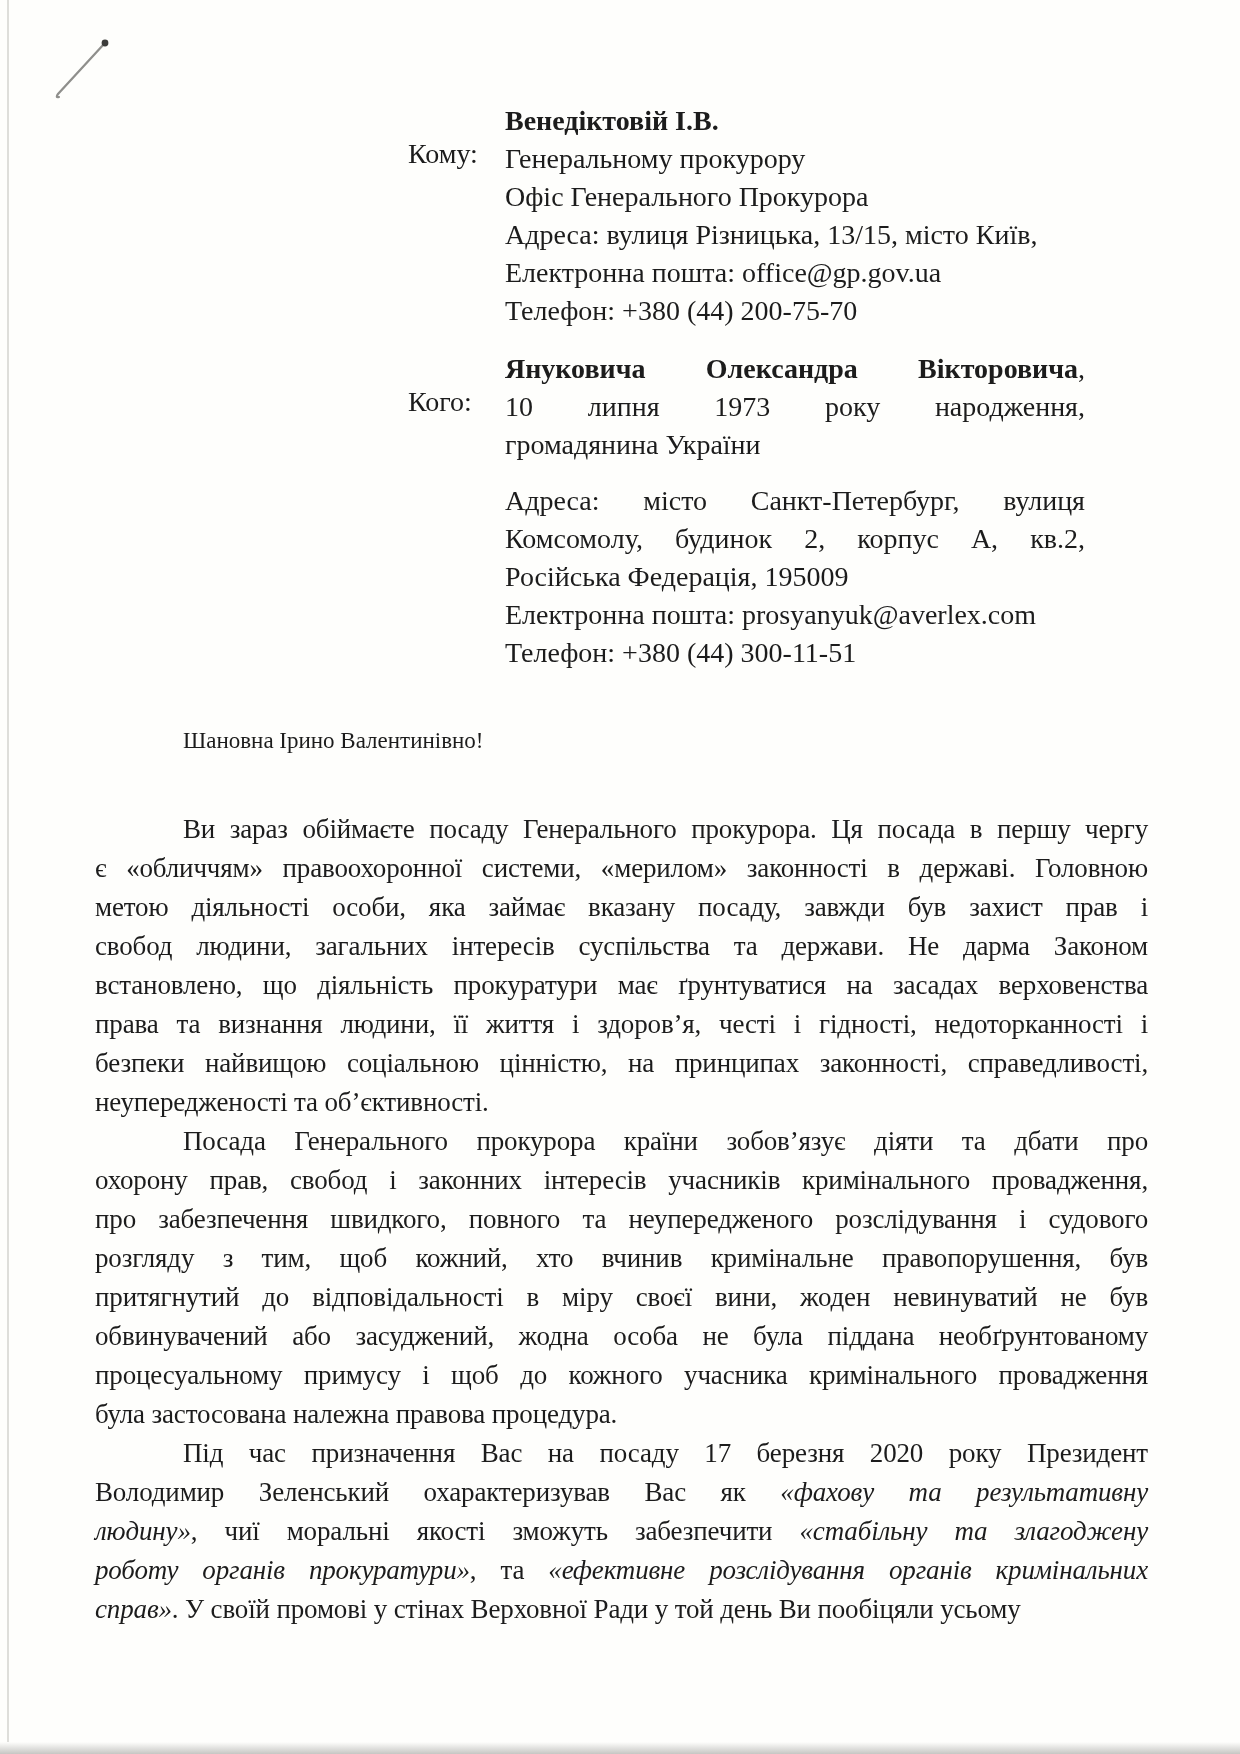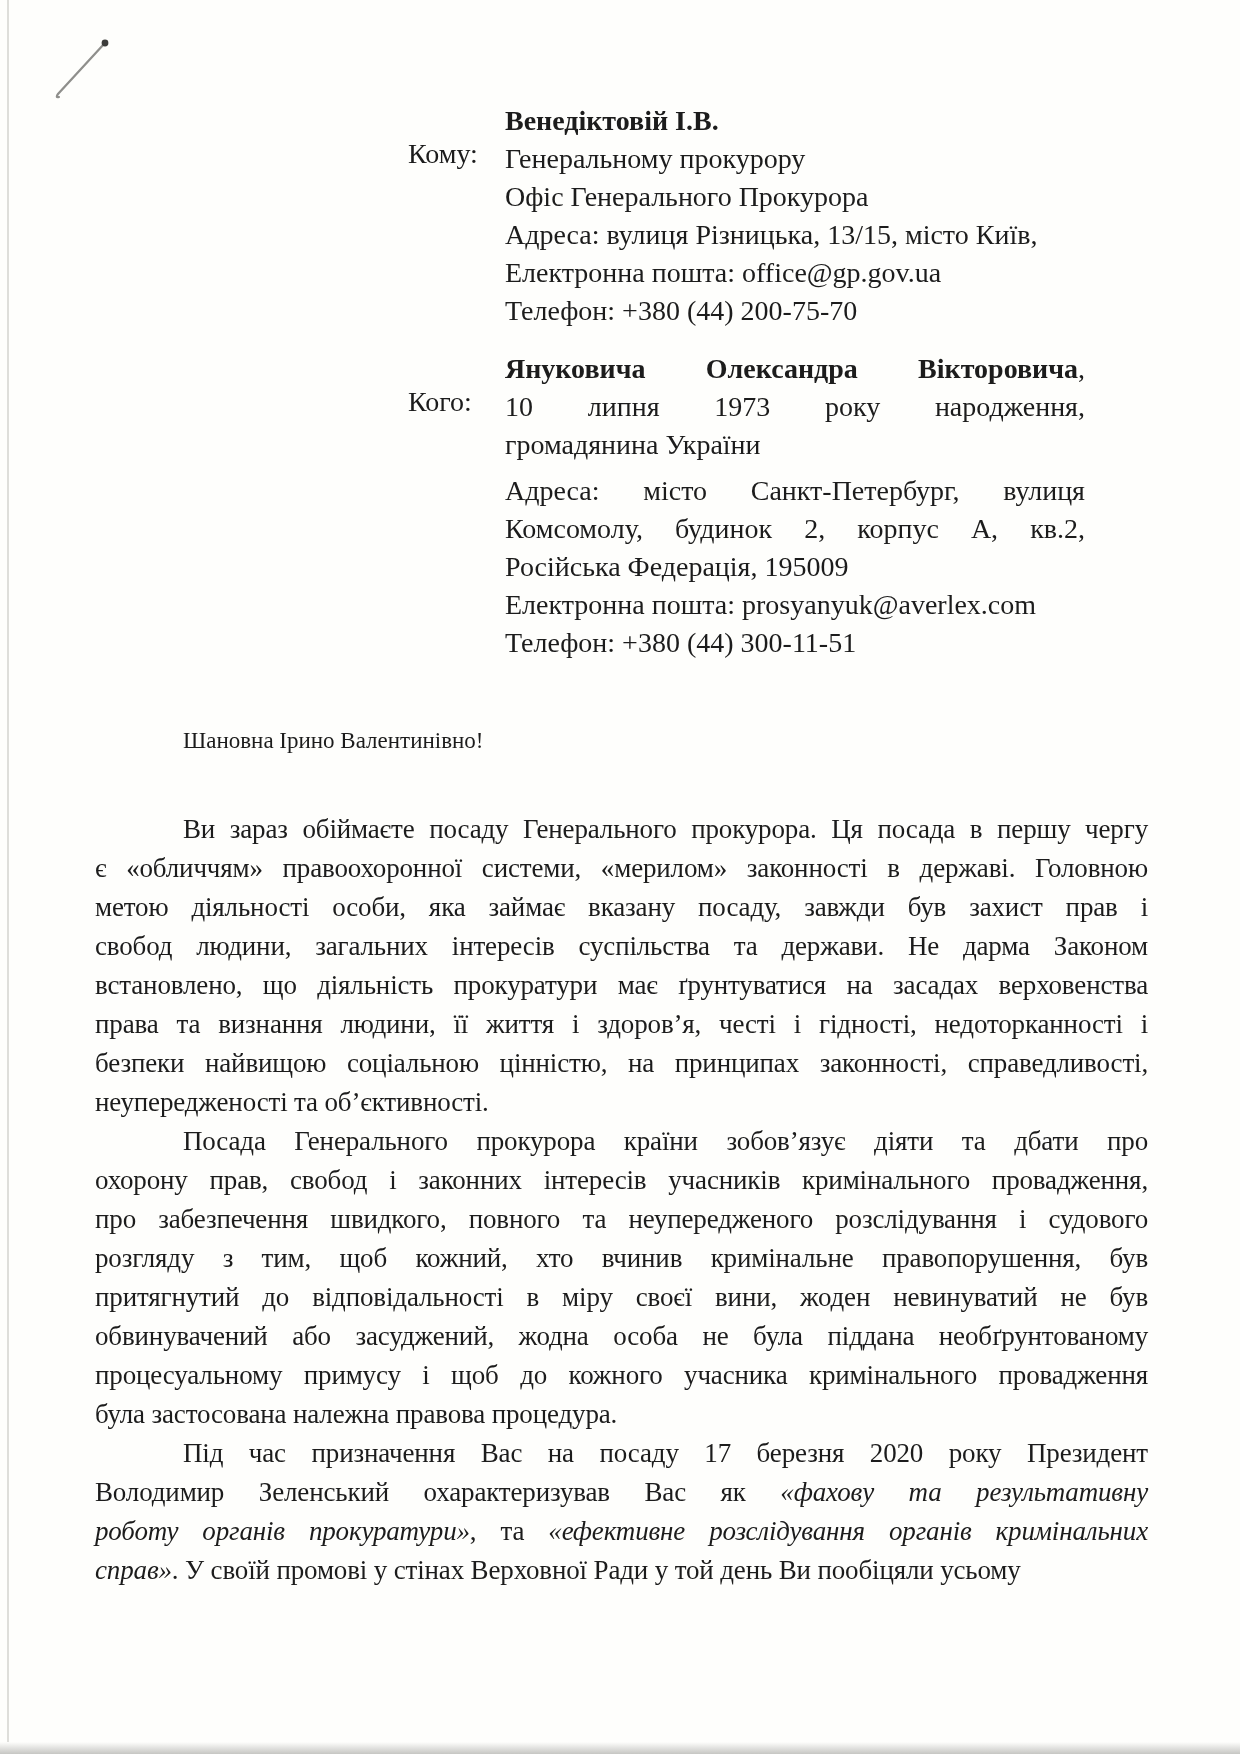--- a/index.html
+++ b/index.html
@@ -39,21 +39,21 @@
     left: 408px; top: 102px;
     width: 677px;
     font-size: 28px;
     line-height: 38px;
   }
   .addr-row { display: flex; }
   .addr-row + .addr-row { margin-top: 20px; }
   .addr-label { flex: 0 0 97px; margin-top: 33px; }
   .addr-lines { flex: 1 1 auto; width: 580px; }
   .addr .line { min-height: 38px; }
-  .gap-before { margin-top: 8px; }
+  .gap-before { margin-top: 18px; }
 
   .bold, .b { font-weight: bold; }
   .it { font-style: italic; }
   .spread { text-align: justify; text-align-last: justify; }
 
   
   .salutation {
     position: absolute;
     left: 95px; top: 728px;
     width: 1053px;
@@ -130,20 +130,21 @@
         <div class="line spread"><span>про забезпечення швидкого, повного та неупередженого розслідування і судового</span></div>
         <div class="line spread"><span>розгляду з тим, щоб кожний, хто вчинив кримінальне правопорушення, був</span></div>
         <div class="line spread"><span>притягнутий до відповідальності в міру своєї вини, жоден невинуватий не був</span></div>
         <div class="line spread"><span>обвинувачений або засуджений, жодна особа не була піддана необґрунтованому</span></div>
         <div class="line spread"><span>процесуальному примусу і щоб до кожного учасника кримінального провадження</span></div>
         <div class="line"><span>була застосована належна правова процедура.</span></div>
       </div>
       <div class="para">
         <div class="line first spread"><span>Під час призначення Вас на посаду 17 березня 2020 року Президент</span></div>
         <div class="line spread"><span>Володимир Зеленський охарактеризував Вас як </span><span class="it">«фахову та результативну</span></div>
+        <div class="line spread"><span class="it">людину»</span><span>, чиї моральні якості зможуть забезпечити </span><span class="it">«стабільну та злагоджену</span></div>
         <div class="line spread"><span class="it">роботу органів прокуратури»</span><span>, та </span><span class="it">«ефективне розслідування органів кримінальних</span></div>
         <div class="line"><span class="it">справ»</span><span>. У своїй промові у стінах Верховної Ради у той день Ви пообіцяли усьому</span></div>
       </div>
     </div>
 
   <div class="bottom-shade"></div>
 
 </div>
 
 </body></html>

